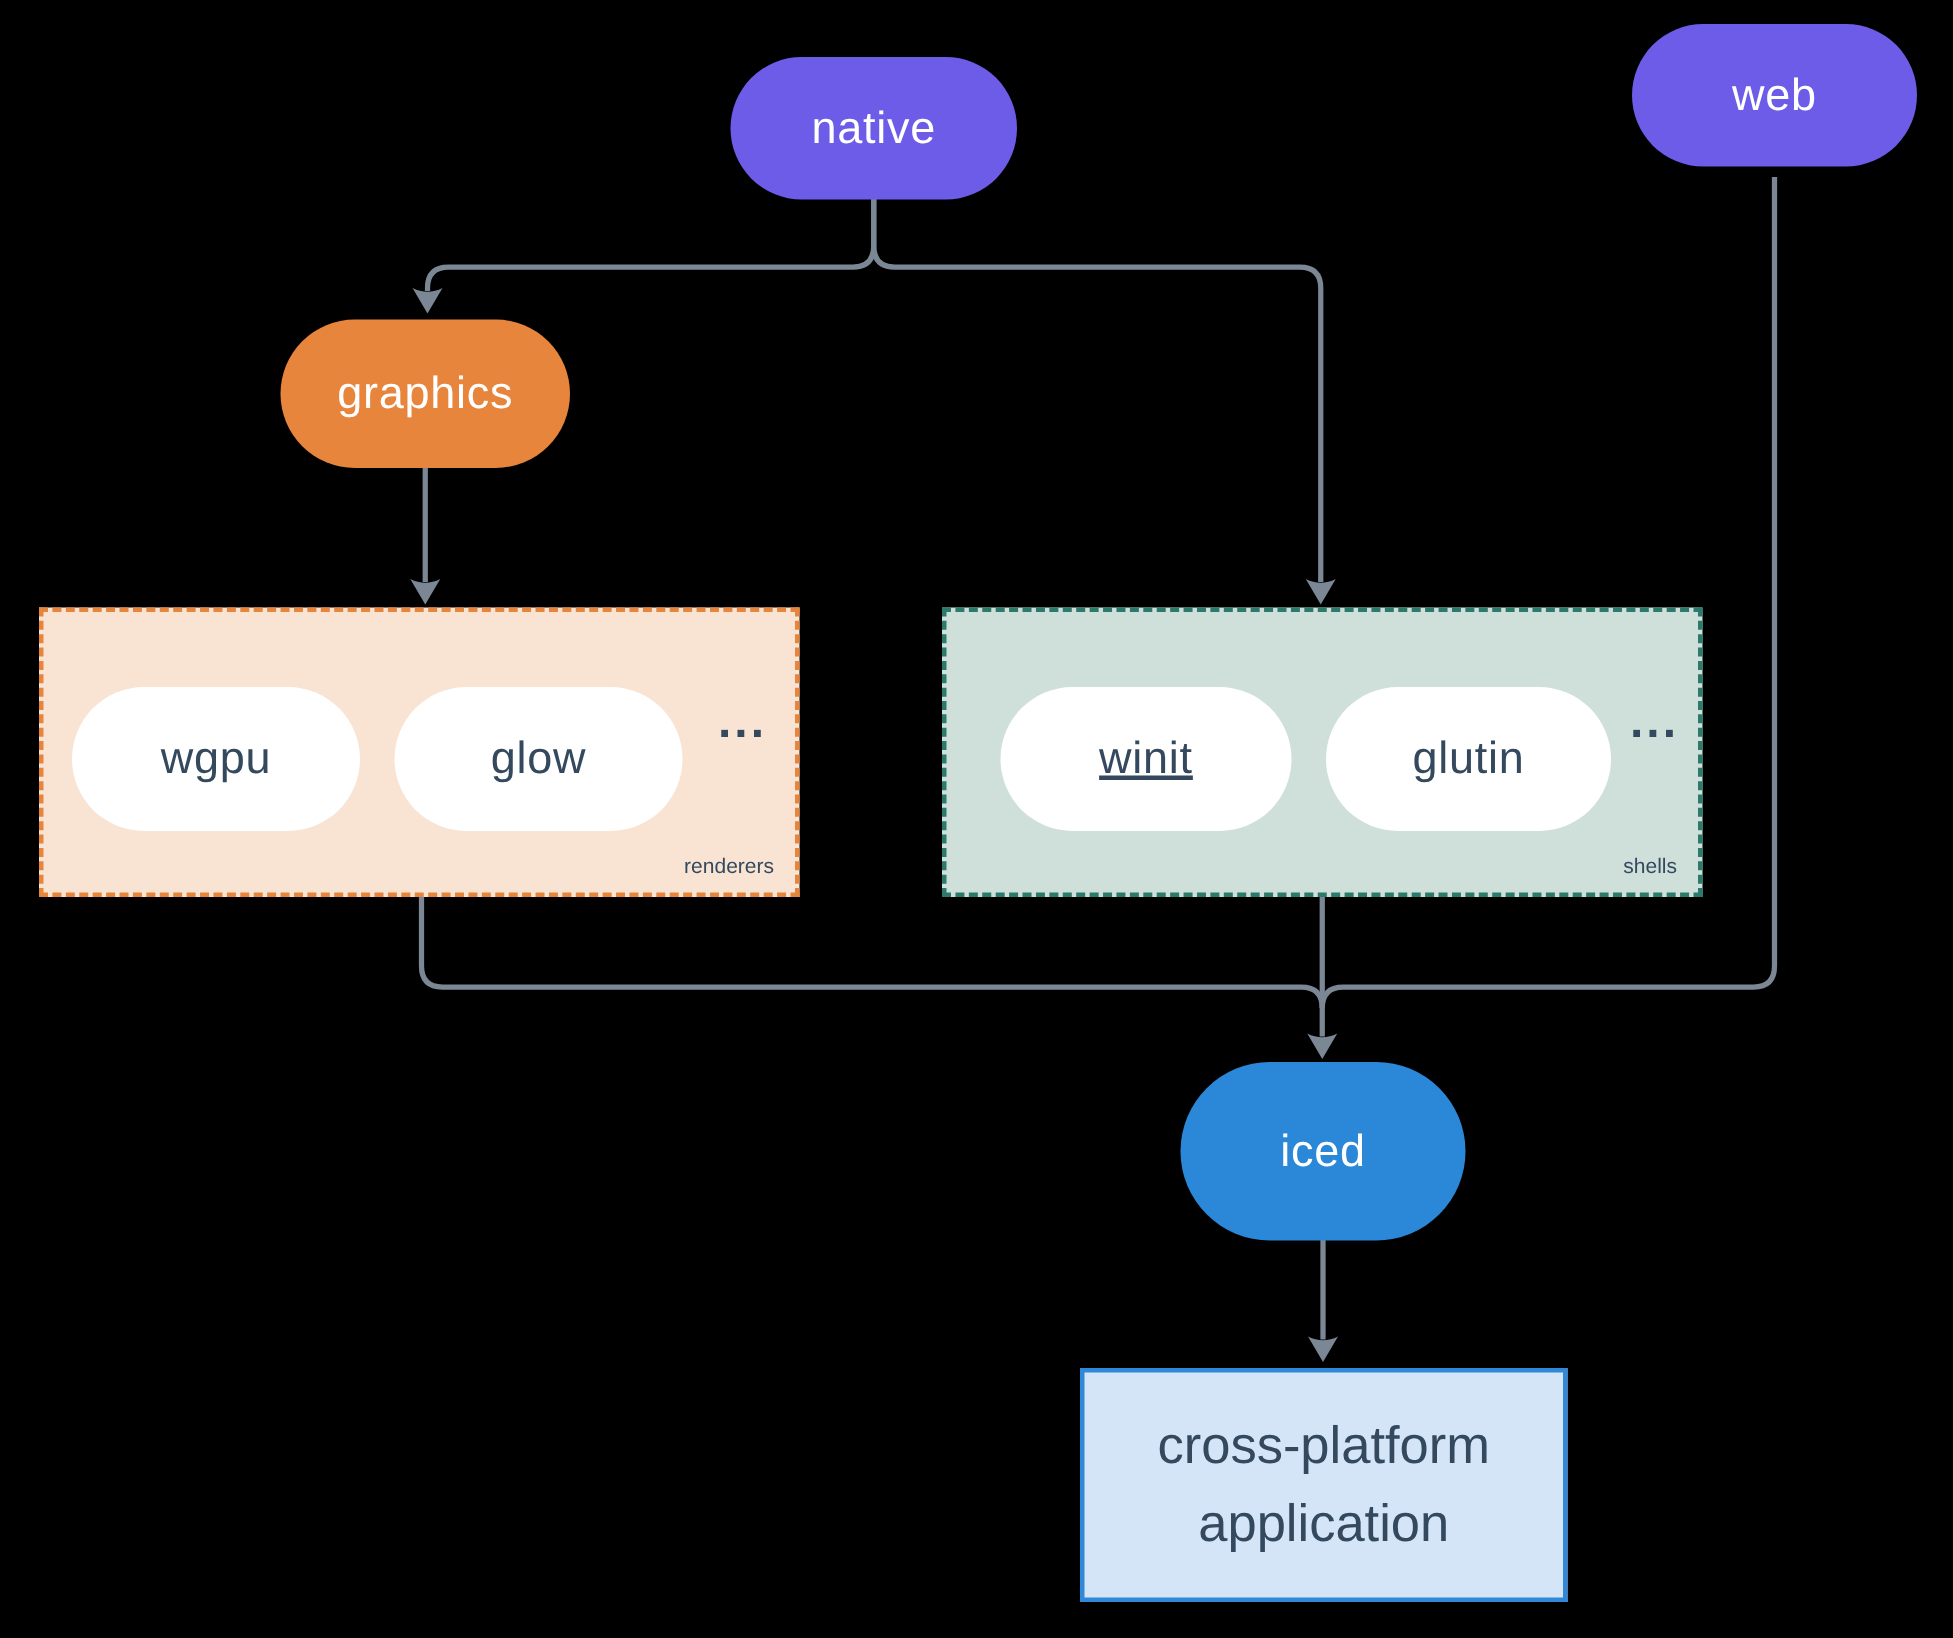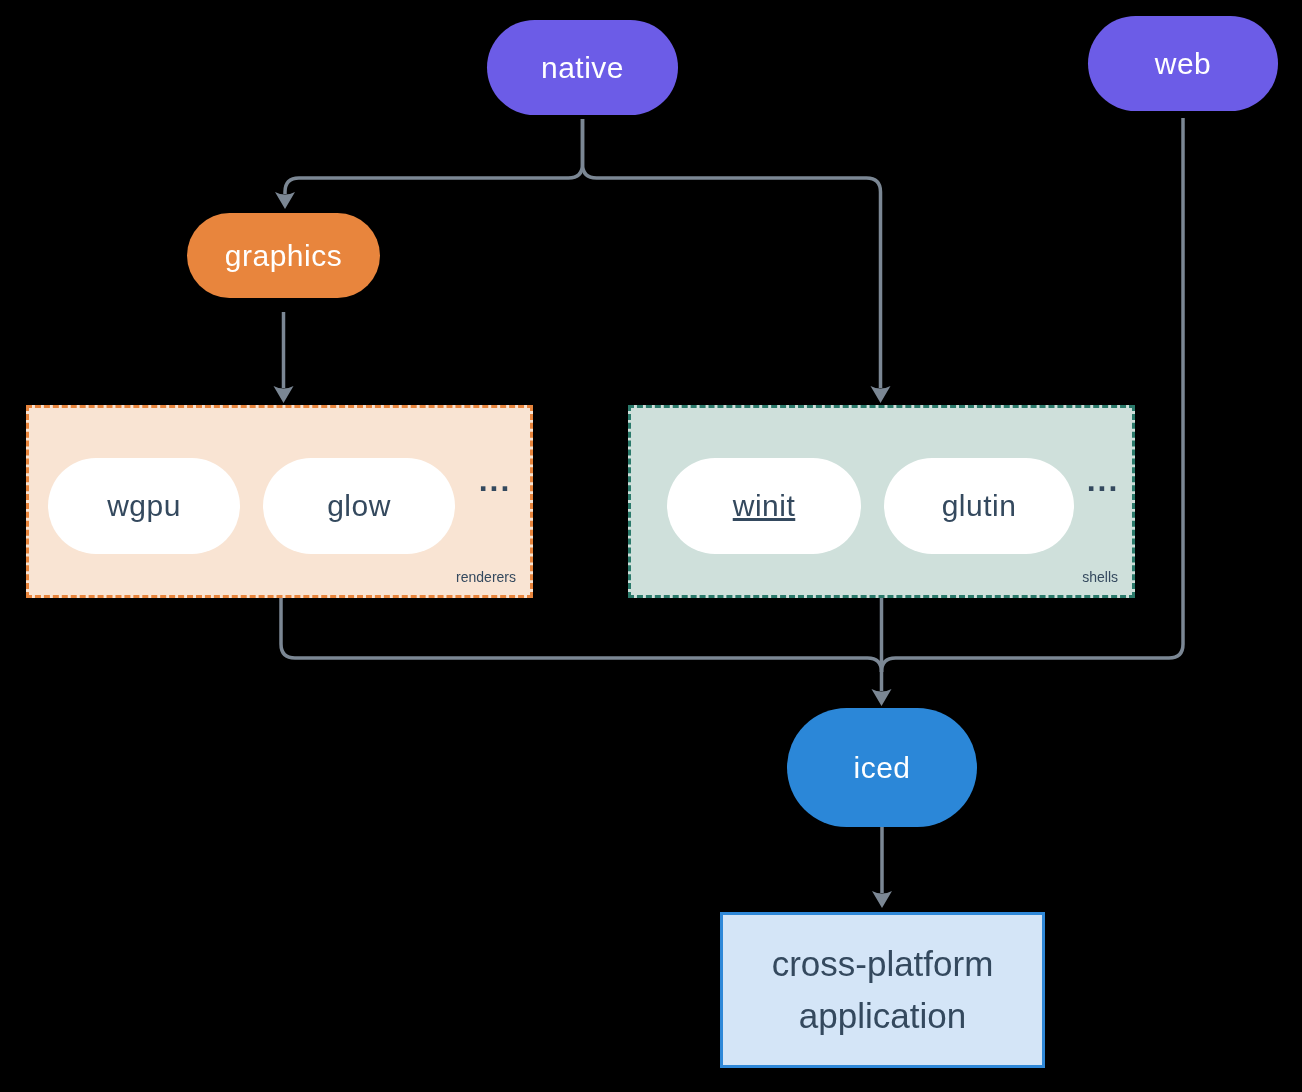--- a/index.html
+++ b/index.html
@@ -38,23 +38,23 @@
     justify-content: center;
     font-size: 30px;
     letter-spacing: 0.5px;
   }
   .pill.colored { color: #ffffff; }
   .pill.white {
     background: var(--white, #ffffff);
     color: var(--dark-text, #34495E);
     margin-top: 26px;
   }
-  #node-native  { left: 487px;  top: 20px;  width: 191px; height: 95px; background: var(--purple, #6C5CE7); }
+  #node-native  { left: 487px;  top: 38px;  width: 191px; height: 95px; background: var(--purple, #6C5CE7); }
   #node-web     { left: 1088px; top: 16px;  width: 190px; height: 95px; background: var(--purple, #6C5CE7); }
-  #node-graphics{ left: 187px;  top: 213px; width: 193px; height: 85px; background: var(--orange, #E8853D); }
+  #node-graphics{ left: 187px;  top: 213px; width: 193px; height: 99px; background: var(--orange, #E8853D); }
   #node-iced    { left: 787px;  top: 708px; width: 190px; height: 119px; background: var(--blue, #2B87D8); }
 
   .group {
     position: absolute;
     box-sizing: border-box;
     border: 3px dashed;
     top: 405px;
     width: 507px;
     height: 193px;
   }

